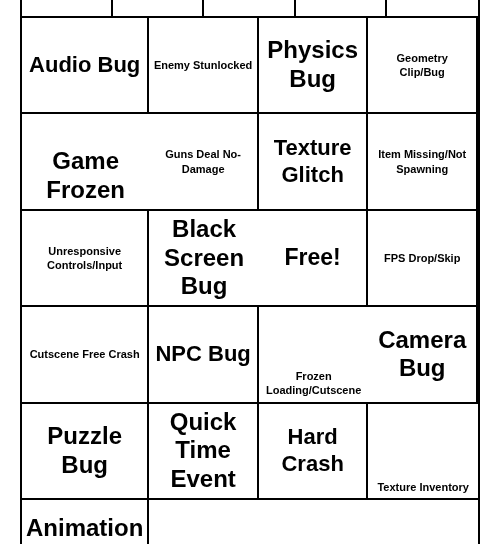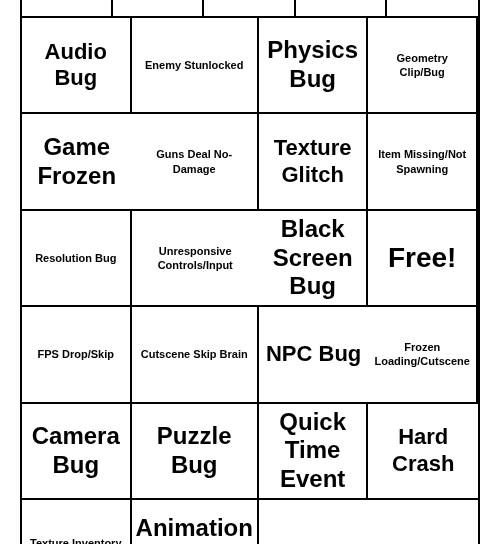--- a/index.html
+++ b/index.html
@@ -41,41 +41,42 @@
       border-bottom: 2px solid #000;
       display: flex;
       align-items: center;
       justify-content: center;
       text-align: center;
       padding: 4px;
       min-height: 86px;
     }
     .cell:nth-child(5n) {
       border-right: none;
+      align-items: flex-end;
     }
     .cell:nth-child(n+21) {
       border-bottom: none;
     }
     .cell-text {
       font-size: 13px;
       line-height: 1.3;
       font-weight: bold;
     }
     .cell-text.large {
       font-size: 24px;
       font-weight: bold;
       line-height: 1.2;
     }
     .cell-text.xlarge {
       font-size: 22px;
       font-weight: bold;
       line-height: 1.2;
     }
     .cell-text.free {
-      font-size: 28px;
+      font-size: 23px;
       font-weight: bold;
     }
     .cell-text.small {
       font-size: 11px;
       line-height: 1.3;
     }
   </style>
 </head>
 <body>
 
@@ -106,36 +107,33 @@
       <div class="cell">
         <span class="cell-text small">Guns Deal No-Damage</span>
       </div>
       <div class="cell">
         <span class="cell-text xlarge">Texture Glitch</span>
       </div>
       <div class="cell">
         <span class="cell-text small">Item Missing/Not Spawning</span>
       </div>
       <div class="cell">
-        <span class="cell-text small">Resolution Bug</span>
-      </div>
-      <div class="cell">
         <span class="cell-text small">Unresponsive Controls/Input</span>
       </div>
       <div class="cell">
         <span class="cell-text large">Black Screen Bug</span>
       </div>
       <div class="cell">
         <span class="cell-text free">Free!</span>
       </div>
       <div class="cell">
         <span class="cell-text small">FPS Drop/Skip</span>
       </div>
       <div class="cell">
-        <span class="cell-text small">Cutscene Skip Brain</span>
+        <span class="cell-text small">Cutscene Free Crash</span>
       </div>
       <div class="cell">
         <span class="cell-text xlarge">NPC Bug</span>
       </div>
       <div class="cell">
         <span class="cell-text small">Frozen Loading/Cutscene</span>
       </div>
       <div class="cell">
         <span class="cell-text large">Camera Bug</span>
       </div>

